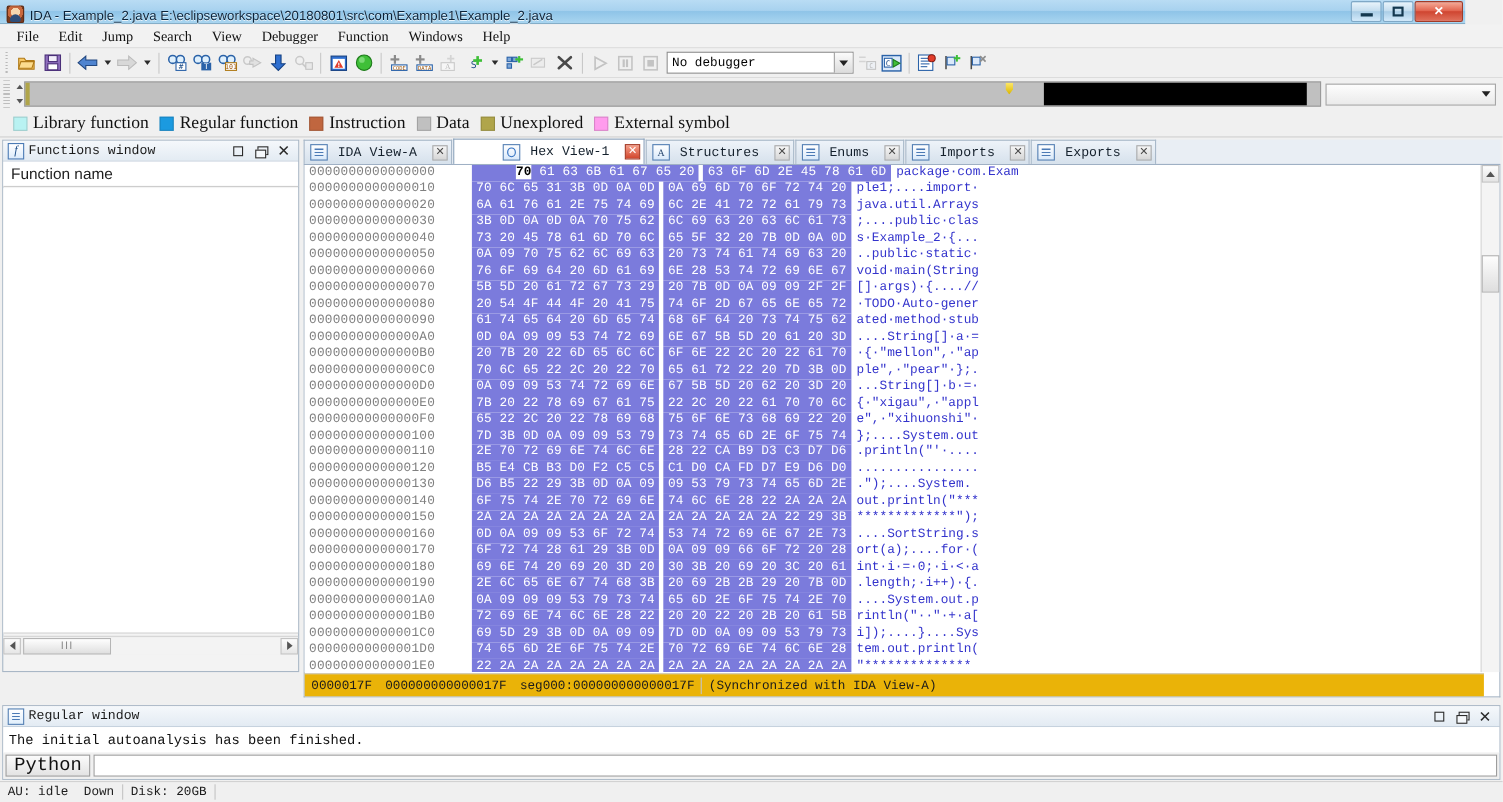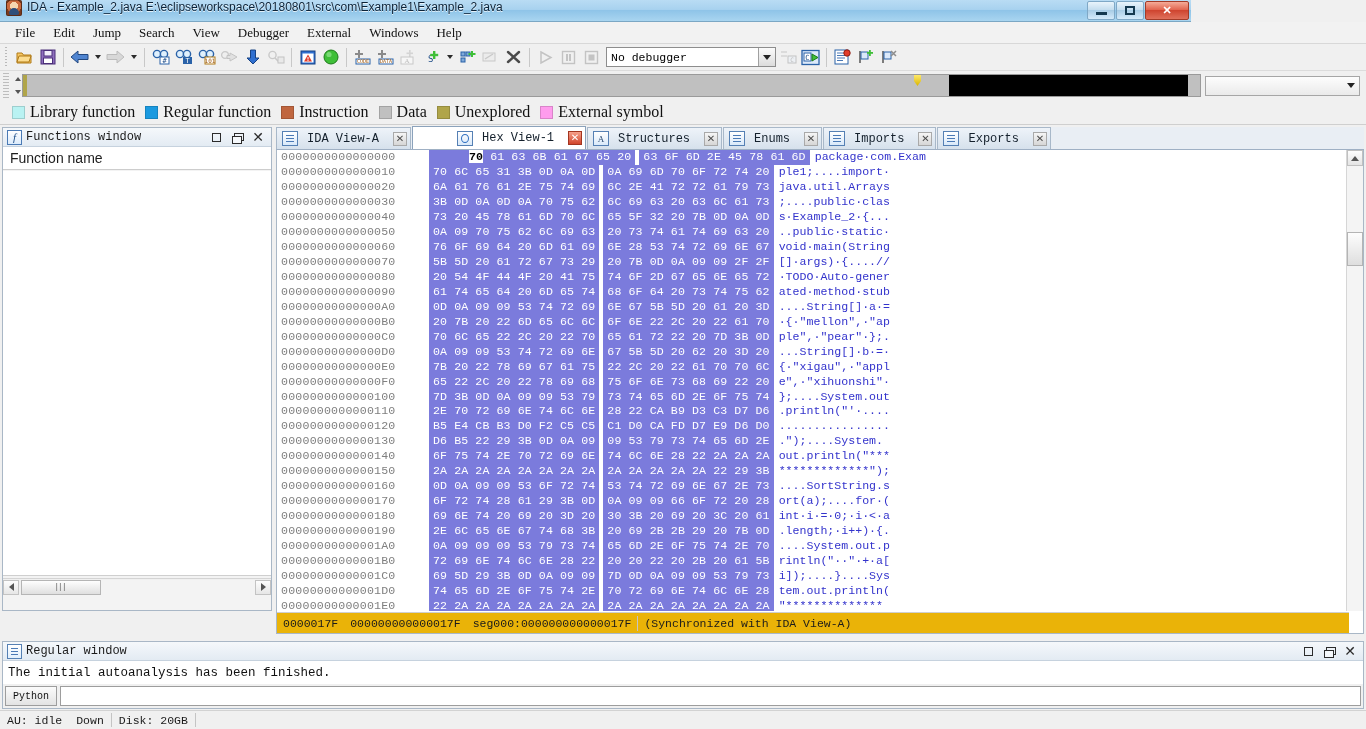--- a/index.html
+++ b/index.html
@@ -6,24 +6,24 @@
   html, body {
     margin: 0; padding: 0;
     width: 1366px; height: 729px;
     overflow: hidden;
     font-family: "Liberation Sans", sans-serif;
     background: #f0f0f0;
   }
 
   
   #titlebar {
-    position: absolute; left: 0; top: 0; width: 1191px; height: 22px;
+    position: absolute; left: 0; top: 0; width: 1332px; height: 22px;
     background: linear-gradient(to bottom, #b9dcf4 0%, #a8d2ef 45%, #8fc4e8 50%, #a9d5f0 100%);
     border-bottom: 1px solid #7ba7c4;
-    display: flex; align-items: flex-start;
+    display: flex; align-items: flex-end;
   }
   #titlebar .tb-icon {
     width: 16px; height: 16px; margin: 0 5px 0 6px;
     border-radius: 2px;
     background: radial-gradient(circle at 50% 38%, #f6d7b0 0 32%, #c9693d 33% 55%, #7a3a1e 56% 100%);
     box-shadow: inset 0 0 0 1px rgba(0,0,0,.25);
     position: relative; flex: none;
   }
   #titlebar .tb-icon::after {
     content:""; position:absolute; left:3px; top:8px; width:10px; height:7px;
@@ -282,21 +282,21 @@
     display: flex; align-items: center; padding-left: 5px;
     font-family: "Liberation Mono", monospace; font-size: 12.5px; color: #111;
   }
   #out-input-row {
     position: absolute; left: 0; bottom: 0; right: 0; height: 24px;
     background: #f0f0f0; display: flex; align-items: center; padding: 0 2px;
   }
   #py-btn {
     height: 20px; padding: 0 7px; display: flex; align-items: center;
     background: linear-gradient(to bottom,#fbfbfb,#e3e3e3); border: 1px solid #9d9d9d;
-    font-family: "Liberation Mono", monospace; font-size: 10px; color: #111; cursor: pointer; flex:none;
+    font-family: "Liberation Mono", monospace; font-size: 17px; color: #111; cursor: pointer; flex:none;
   }
   #py-input {
     flex: 1; height: 20px; margin-left: 3px; background: #fff; border: 1px solid #9d9d9d;
     font-family: "Liberation Mono", monospace; font-size: 11.5px; padding-left: 4px; color: #111;
   }
 
   
   #statusbar {
     position: absolute; left: 0; bottom: 0; width: 1366px; height: 19px;
     background: #f0f0f0; border-top: 1px solid #d2d2d2;
@@ -325,21 +325,21 @@
   </div>
 </div>
 
 <div id="menubar">
   <div class="mi">File</div>
   <div class="mi">Edit</div>
   <div class="mi">Jump</div>
   <div class="mi">Search</div>
   <div class="mi">View</div>
   <div class="mi">Debugger</div>
-  <div class="mi">External</div>
+  <div class="mi">Function</div>
   <div class="mi">Windows</div>
   <div class="mi">Help</div>
 </div>
 
 <div id="toolbar">
   <div class="tgrip"></div>
 
   <div class="tbtn">
     <svg width="17" height="16" viewBox="0 0 17 16">
         <path d="M1 4h5l1.5 2H15v8H1z" fill="#f6c663" stroke="#b07a18"></path>

